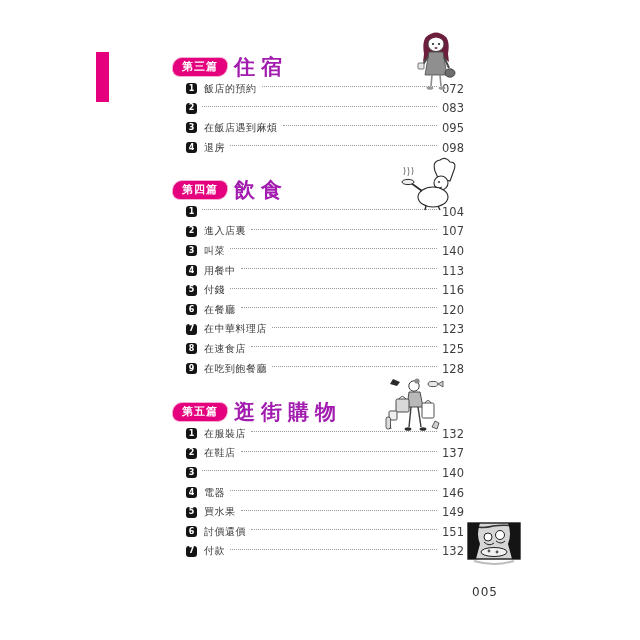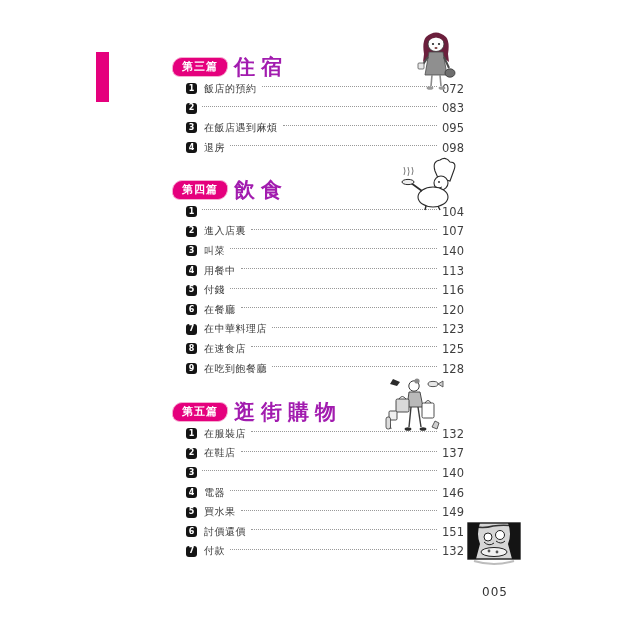--- a/index.html
+++ b/index.html
@@ -22,21 +22,21 @@
              justify-content:center;flex:none;line-height:1;}
   .row-title{font-size:10px;color:#3a3a3a;margin-left:7px;white-space:nowrap;
              letter-spacing:0.5px;}
   .leader{flex:1;border-bottom:1.5px dotted #999;margin:0 3px 4px 5px;min-width:12px;}
   .page-num{font-size:11.5px;color:#3f3f3f;flex:none;min-width:24px;text-align:right;}
   .illus{position:absolute;}
   .illus-girl{left:412px;top:30px;}
   .illus-chef{left:395px;top:157px;}
   .illus-shopper{left:383px;top:377px;}
   .illus-stage{left:467px;top:522px;}
-  .folio{position:absolute;left:472px;top:585px;width:36px;text-align:right;
+  .folio{position:absolute;left:472px;top:585px;width:36px;text-align:left;
          font-size:12px;color:#333;letter-spacing:1px;}
 </style>
 </head>
 <body>
 
 <div class="page">
 
   <div class="accent-bar"></div>
 
   <div class="section sec1">

